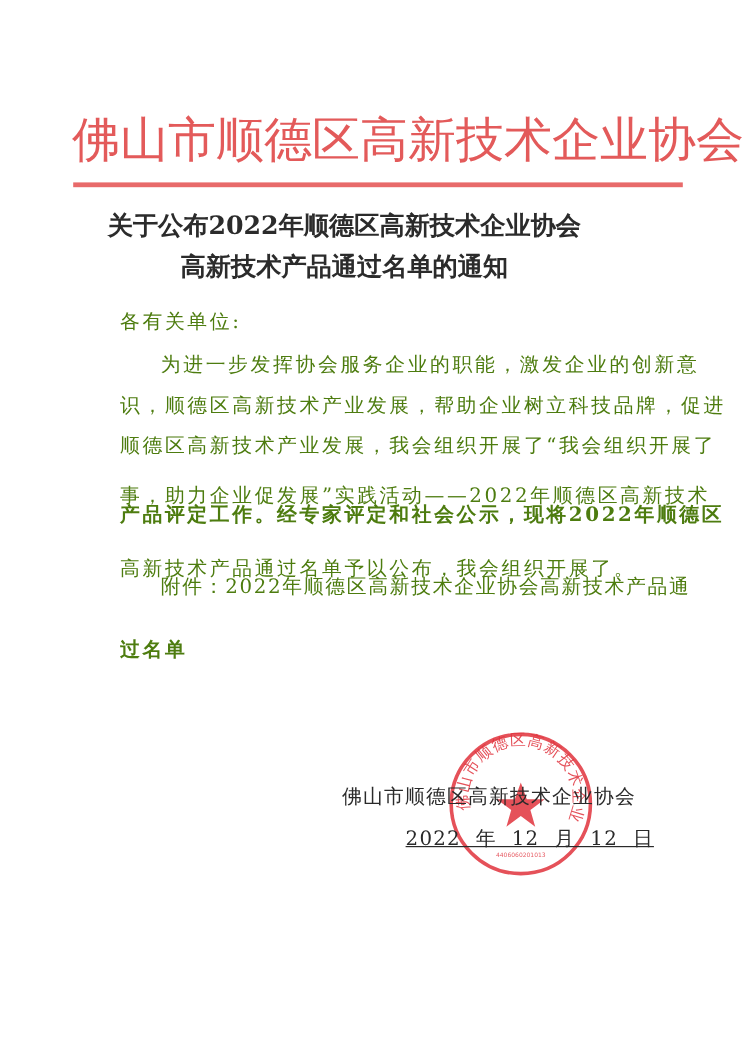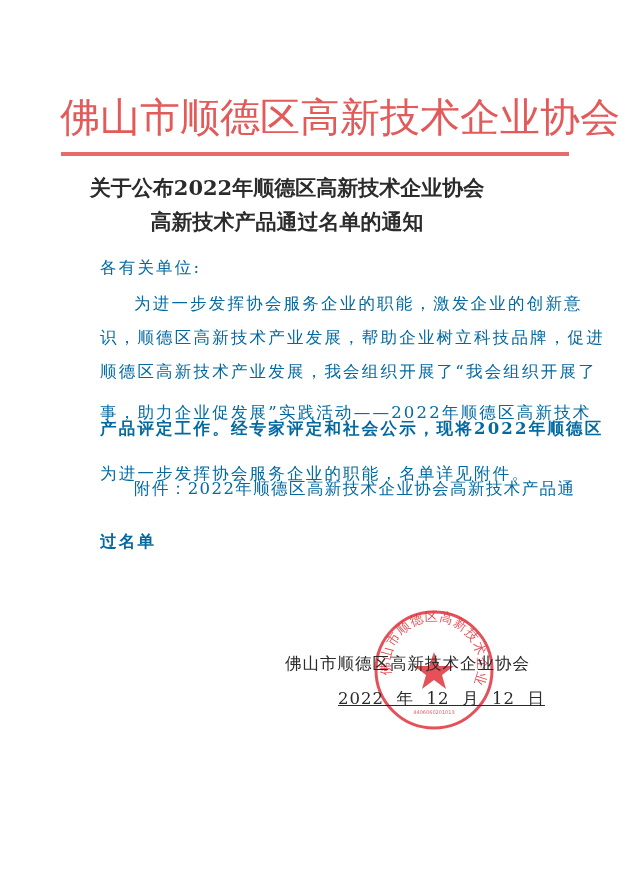--- a/index.html
+++ b/index.html
@@ -6,41 +6,41 @@
   body { width:627px; height:884px; background:#ffffff; position:relative; overflow:hidden;
          font-family:"DejaVu Serif","Liberation Serif",serif; color:#222; }
   .masthead { position:absolute; left:60px; top:92px; width:512px; text-align:center;
               color:#e35a5a; font-family:"DejaVu Sans","Liberation Sans",sans-serif;
               font-size:40px; letter-spacing:0px; line-height:50px; white-space:nowrap; }
   .redline { position:absolute; left:61px; top:152px; width:508px; height:4px; background:#e86a6a; }
   .title { position:absolute; left:0; width:574px; text-align:center; font-size:21px;
            font-weight:bold; color:#2b2b2b; letter-spacing:0px; white-space:nowrap; }
   .t1 { top:174px; }
   .t2 { top:208px; }
-  .p { position:absolute; left:104px; font-size:16.5px; color:#0369a1; white-space:nowrap; letter-spacing:2.2px; }
+  .p { position:absolute; left:104px; font-size:16.5px; color:#4d7c0f; white-space:nowrap; letter-spacing:2.2px; }
   .sig { position:absolute; font-size:16.5px; color:#2a2a2a; white-space:nowrap; letter-spacing:1px; }
   .stamp { position:absolute; left:372px; top:608px; width:124px; height:124px; }
 </style>
 </head>
 <body>
 
 <div class="masthead">佛山市顺德区高新技术企业协会</div>
 <div class="redline"></div>
 
 <div class="title t1">关于公布2022年顺德区高新技术企业协会</div>
 <div class="title t2">高新技术产品通过名单的通知</div>
 
 <div class="p" style="top:257px;left:100px;">各有关单位:</div>
 
 <div class="p" style="top:293px;left:134px;">为进一步发挥协会服务企业的职能，激发企业的创新意</div>
 <div class="p" style="top:327px;left:100px;">识，顺德区高新技术产业发展，帮助企业树立科技品牌，促进</div>
 <div class="p" style="top:361px;left:100px;">顺德区高新技术产业发展，我会组织开展了“我会组织开展了</div>
 <div class="p" style="top:378px;left:100px;margin-top:24px;">事，助力企业促发展”实践活动——2022年顺德区高新技术</div>
 <div class="p" style="top:418px;left:100px;font-weight:bold;">产品评定工作。经专家评定和社会公示，现将2022年顺德区</div>
-<div class="p" style="top:463px;left:100px;">为进一步发挥协会服务企业的职能，名单详见附件。</div>
+<div class="p" style="top:463px;left:100px;">高新技术产品通过名单予以公布，我会组织开展了。</div>
 
 <div class="p" style="top:478px;left:134px;letter-spacing:1.4px;">附件：2022年顺德区高新技术企业协会高新技术产品通</div>
 <div class="p" style="top:531px;left:100px;font-weight:bold;">过名单</div>
 
 <svg class="stamp" viewBox="0 0 124 124">
   <defs>
     <path id="arc" d="M 20 70 A 44 44 0 1 1 104 70"></path>
   </defs>
   <circle cx="62" cy="62" r="58" fill="none" stroke="#e0323c" stroke-width="3" opacity="0.85"></circle>
   <text font-size="13" fill="#e0323c" opacity="0.85" font-family="DejaVu Sans, sans-serif" letter-spacing="1">

